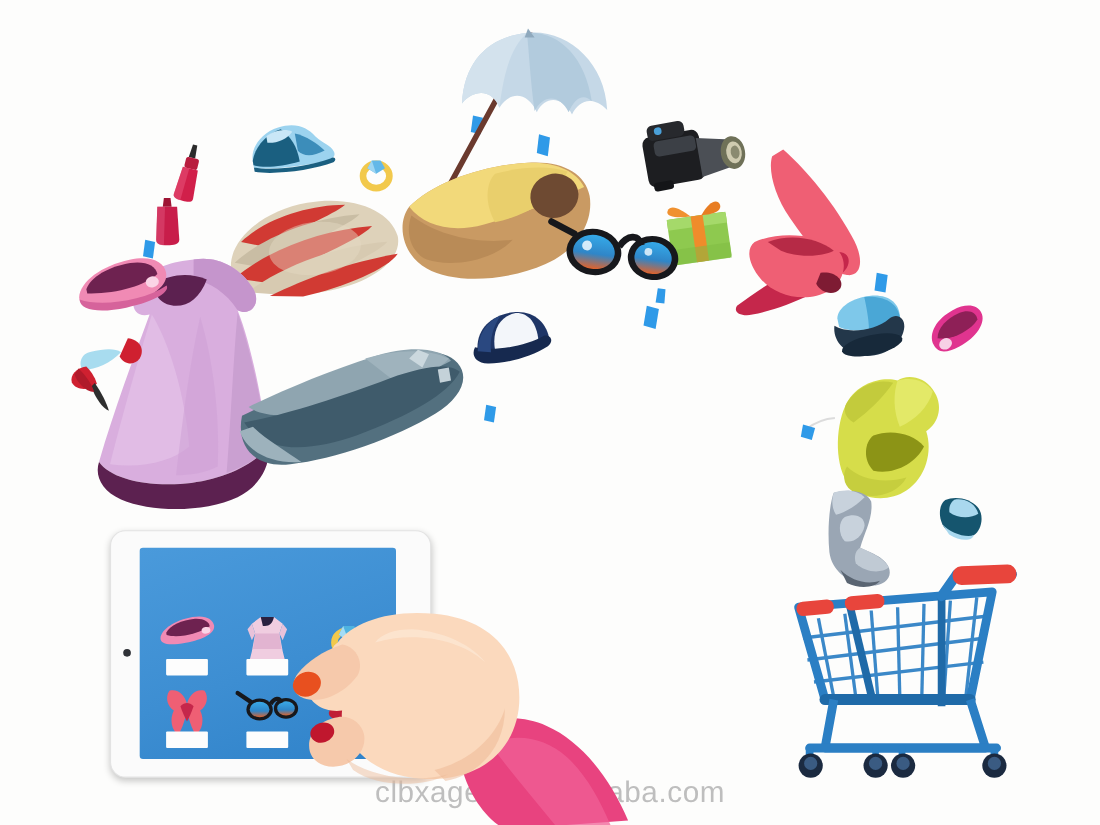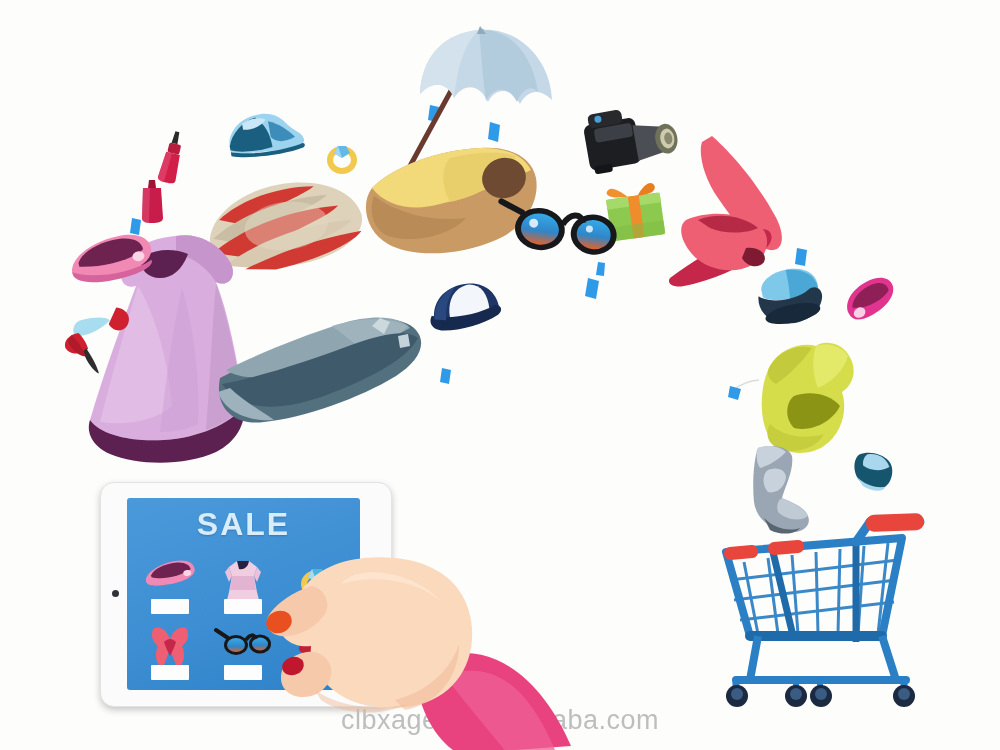--- a/index.html
+++ b/index.html
@@ -364,21 +364,20 @@
         <path d="M8 30 C16 36 30 38 38 34 C38 40 26 42 16 38 Z" fill="#a9d8ee"></path>
       </g>
     </svg>
   </div>
 
   <div id="tablet" class="abs">
     <div class="tab-shadow"></div>
     <div class="tab-body"></div>
     <div class="tab-cam"></div>
     <div class="tab-screen">
-      <div class="sale-text">SALE</div>
       <div class="grid">
 
         <div class="cell">
           <div class="thumb">
             <svg width="54" height="30" viewBox="0 0 54 30">
               <g transform="rotate(-10 27 15)">
                 <path d="M2 18 C4 10 18 4 34 4 C46 4 52 9 52 15 C52 22 40 26 24 26
                          C10 26 1 24 2 18 Z" fill="#f08ab4"></path>
                 <path d="M8 14 C12 8 24 5 36 6 C44 7 48 11 48 15
                          C38 20 18 21 8 16 Z" fill="#6e2250"></path>

